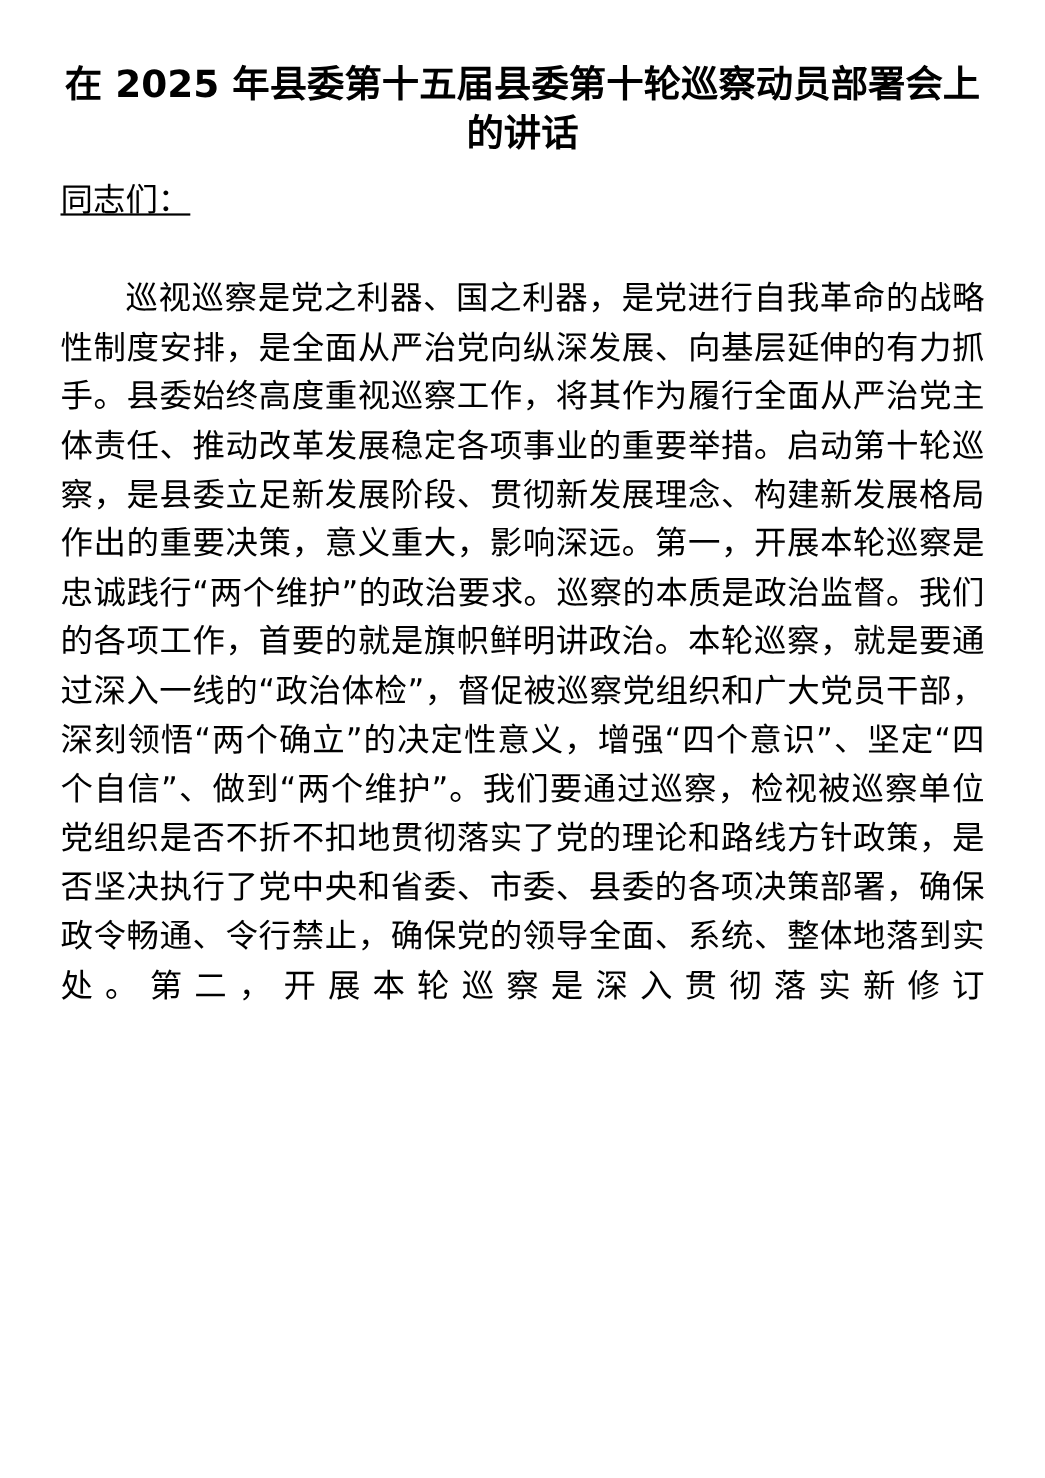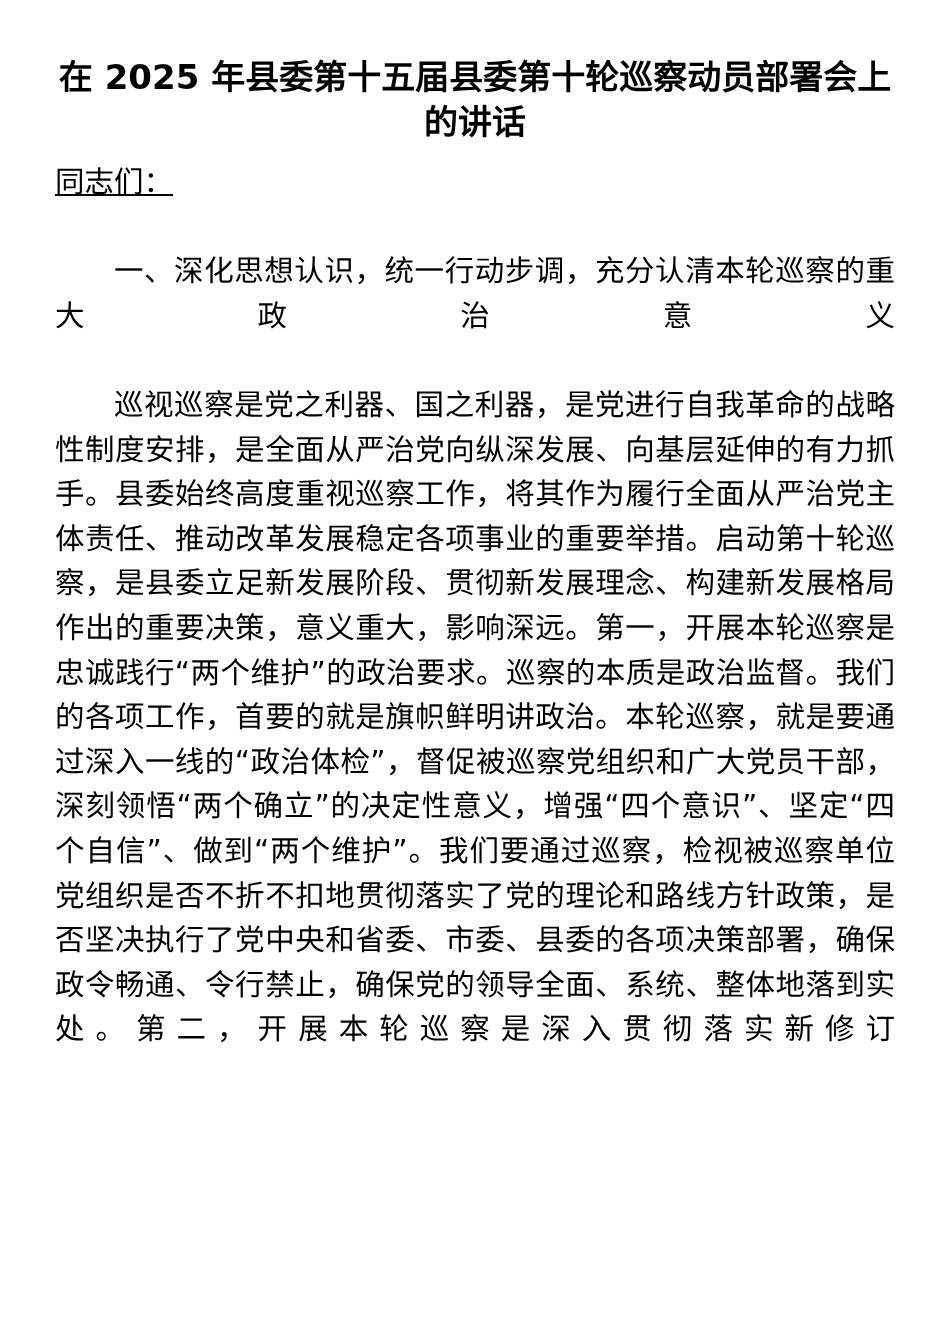--- a/index.html
+++ b/index.html
@@ -85,18 +85,17 @@
 <body>
 
 <div id="page">
   <div id="doc">
 
     <h1 class="doc-title">在 2025 年县委第十五届县委第十轮巡察动员部署会上的讲话</h1>
 
     <p class="para salutation">同志们：</p>
 
 
-    <p class="para heading">一、深化思想认识，统一行动步调，充分认清本轮巡察的重大政治意义</p>
 
     <p class="para indent">巡视巡察是党之利器、国之利器，是党进行自我革命的战略性制度安排，是全面从严治党向纵深发展、向基层延伸的有力抓手。县委始终高度重视巡察工作，将其作为履行全面从严治党主体责任、推动改革发展稳定各项事业的重要举措。启动第十轮巡察，是县委立足新发展阶段、贯彻新发展理念、构建新发展格局作出的重要决策，意义重大，影响深远。第一，开展本轮巡察是忠诚践行“两个维护”的政治要求。巡察的本质是政治监督。我们的各项工作，首要的就是旗帜鲜明讲政治。本轮巡察，就是要通过深入一线的“政治体检”，督促被巡察党组织和广大党员干部，深刻领悟“两个确立”的决定性意义，增强“四个意识”、坚定“四个自信”、做到“两个维护”。我们要通过巡察，检视被巡察单位党组织是否不折不扣地贯彻落实了党的理论和路线方针政策，是否坚决执行了党中央和省委、市委、县委的各项决策部署，确保政令畅通、令行禁止，确保党的领导全面、系统、整体地落到实处。第二，开展本轮巡察是深入贯彻落实新修订</p>
 
   </div>
 </div>
 
 </body></html>

